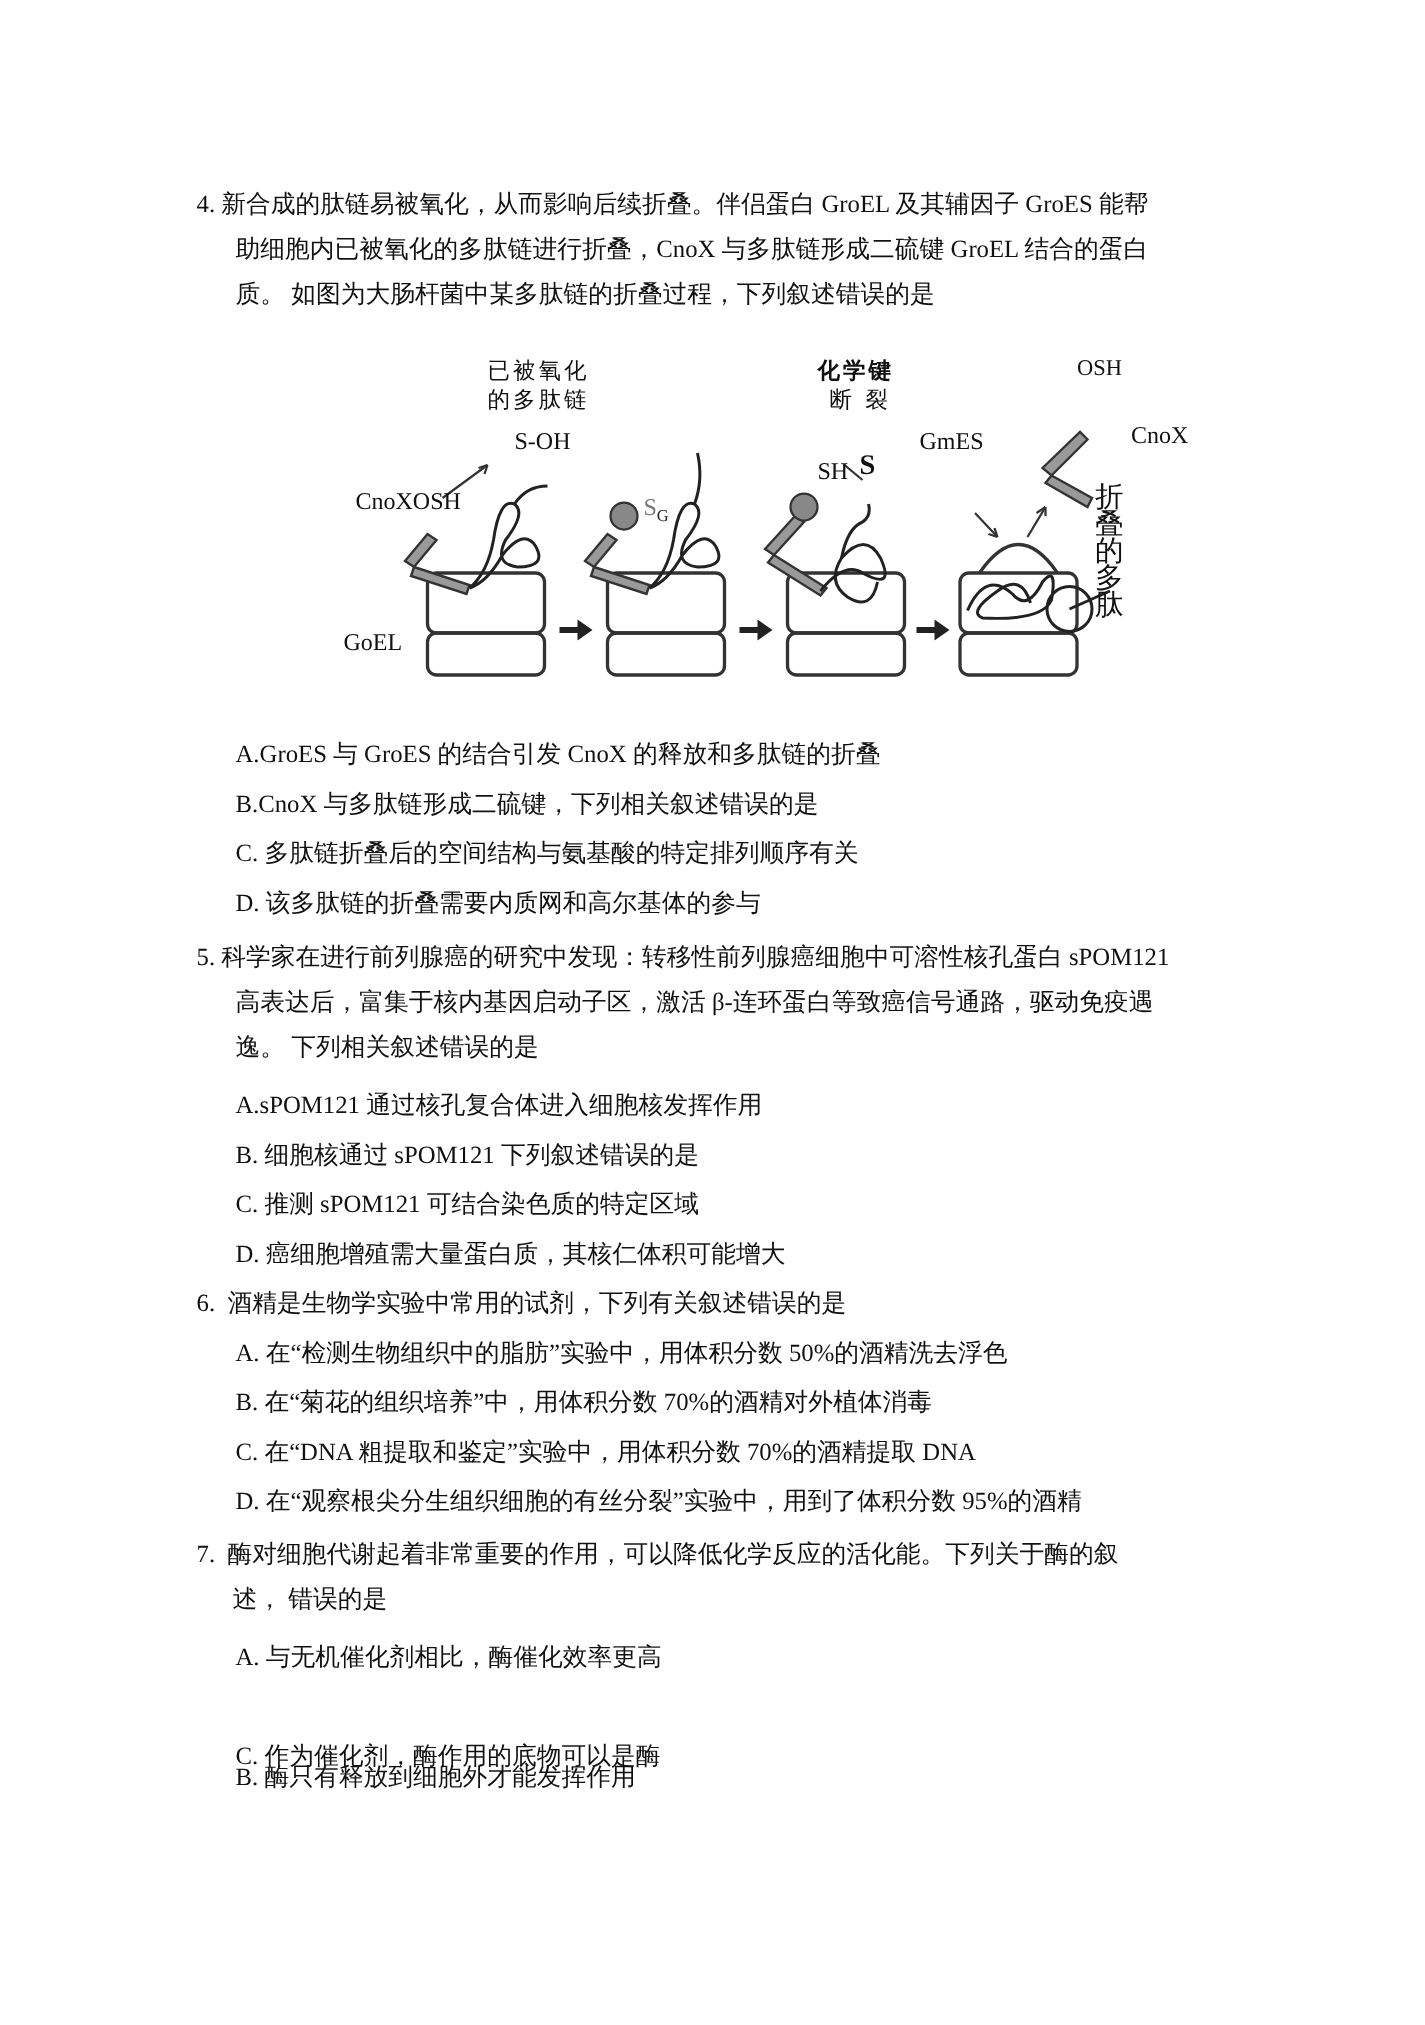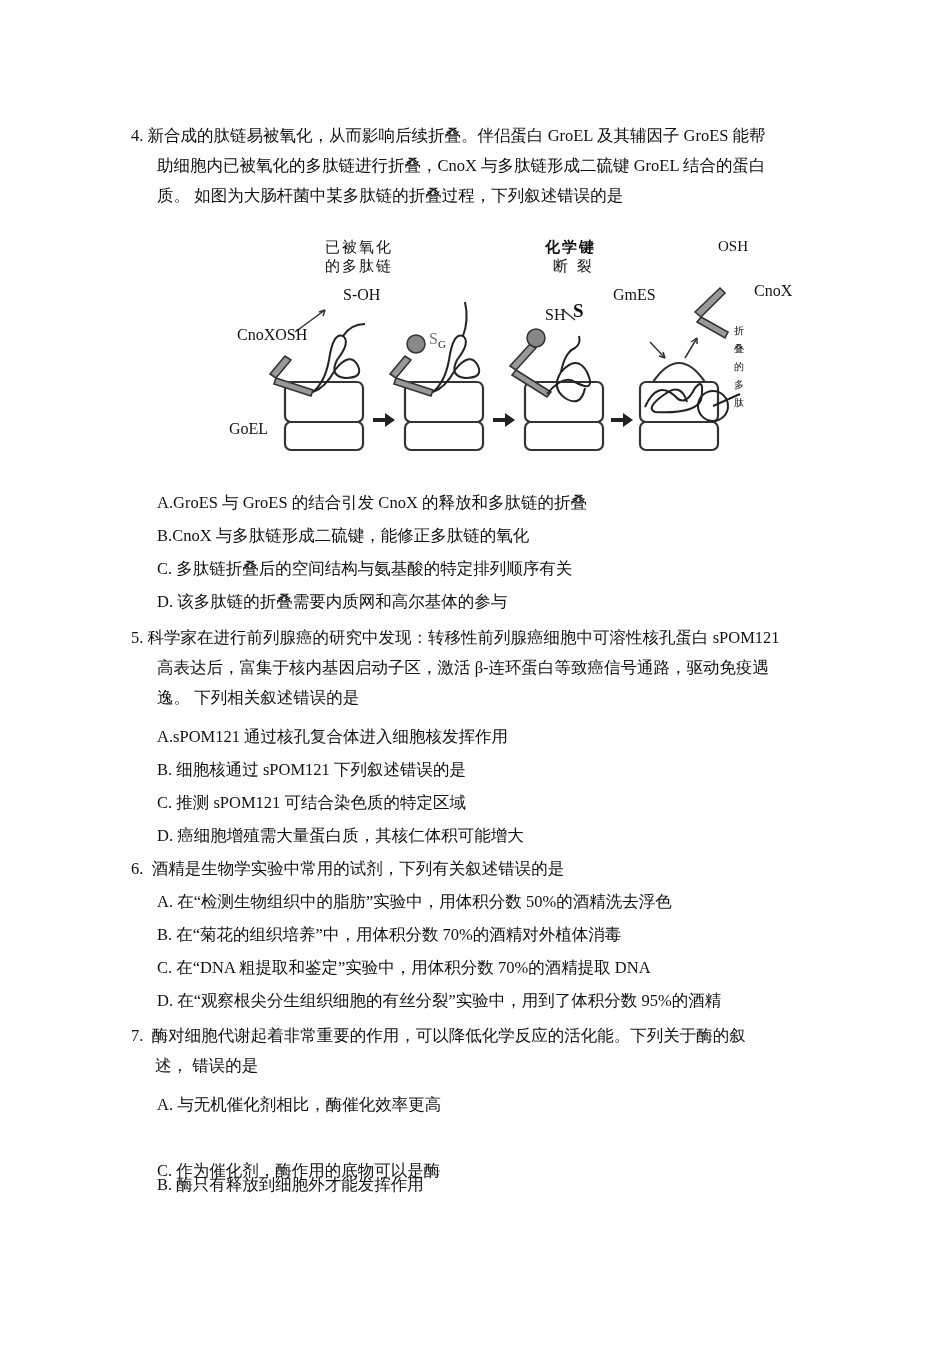--- a/index.html
+++ b/index.html
@@ -3,21 +3,21 @@
 <meta charset="utf-8">
 <style>
   html, body { margin: 0; padding: 0; background: #ffffff; }
   body { width: 950px; height: 1350px; position: relative; overflow: hidden;
          font-family: "Liberation Serif", "DejaVu Serif", serif; color: #111; font-size: 16.5px; }
   .line { position: absolute; white-space: nowrap; line-height: 22px; }
   .q-num { display: inline-block; }
   .fig { position: absolute; left: 225px; top: 232px; width: 560px; height: 230px; }
   .fig .lbl { position: absolute; white-space: nowrap; font-family: "Liberation Serif", serif; font-size: 16px; color: #111; text-align: center; }
   .fig .lbl.cjk { font-family: "DejaVu Sans", sans-serif; font-size: 15px; line-height: 18px; letter-spacing: 2px; }
-  .fig .lbl.vert { font-family: "DejaVu Sans", sans-serif; font-size: 10px; line-height: 18px; width: 18px; white-space: normal; word-break: break-all; }
+  .fig .lbl.vert { font-family: "DejaVu Sans", sans-serif; font-size: 19px; line-height: 18px; width: 18px; white-space: normal; word-break: break-all; }
   .fig svg { position: absolute; left: 0; top: 0; }
 </style>
 </head>
 <body>
 
 <div>
   <div class="line" style="left:131px;top:125px;"><span class="q-num">4.</span>&nbsp;<span>新合成的肽链易被氧化，从而影响后续折叠。伴侣蛋白 GroEL 及其辅因子 GroES 能帮</span></div>
   <div class="line" style="left:157px;top:155px;">助细胞内已被氧化的多肽链进行折叠，CnoX 与多肽链形成二硫键 GroEL 结合的蛋白</div>
   <div class="line" style="left:157px;top:185px;">质。 如图为大肠杆菌中某多肽链的折叠过程，下列叙述错误的是</div>
 
@@ -92,21 +92,21 @@
     <div class="lbl cjk" style="left:328px;top:25px;">断 裂</div>
     <div class="lbl" style="left:320px;top:74px;">SH</div>
     <div class="lbl" style="left:348px;top:68px;font-size:19px;font-weight:bold;">S</div>
     <div class="lbl" style="left:388px;top:54px;">GmES</div>
     <div class="lbl" style="left:493px;top:6px;font-size:15px;">OSH</div>
     <div class="lbl" style="left:505px;top:50px;margin-left:24px;">CnoX</div>
     <div class="lbl vert" style="left:505px;top:90px;">折叠的多肽</div>
   </div>
 
   <div class="line" style="left:157px;top:492px;">A.GroES  与  GroES  的结合引发 CnoX  的释放和多肽链的折叠</div>
-  <div class="line" style="left:157px;top:525px;">B.CnoX  与多肽链形成二硫键，能修正多肽链的氧化</div>
+  <div class="line" style="left:157px;top:525px;">B.CnoX  与多肽链形成二硫键，下列相关叙述错误的是</div>
   <div class="line" style="left:157px;top:558px;">C.  多肽链折叠后的空间结构与氨基酸的特定排列顺序有关</div>
   <div class="line" style="left:157px;top:591px;">D.  该多肽链的折叠需要内质网和高尔基体的参与</div>
 </div>
 
 <div>
   <div class="line" style="left:131px;top:627px;"><span class="q-num">5.</span>&nbsp;<span>科学家在进行前列腺癌的研究中发现：转移性前列腺癌细胞中可溶性核孔蛋白 sPOM121</span></div>
   <div class="line" style="left:157px;top:657px;">高表达后，富集于核内基因启动子区，激活 β-连环蛋白等致癌信号通路，驱动免疫遇</div>
   <div class="line" style="left:157px;top:687px;">逸。 下列相关叙述错误的是</div>
   <div class="line" style="left:157px;top:726px;">A.sPOM121  通过核孔复合体进入细胞核发挥作用</div>
   <div class="line" style="left:157px;top:759px;">B.  细胞核通过 sPOM121 下列叙述错误的是</div>

